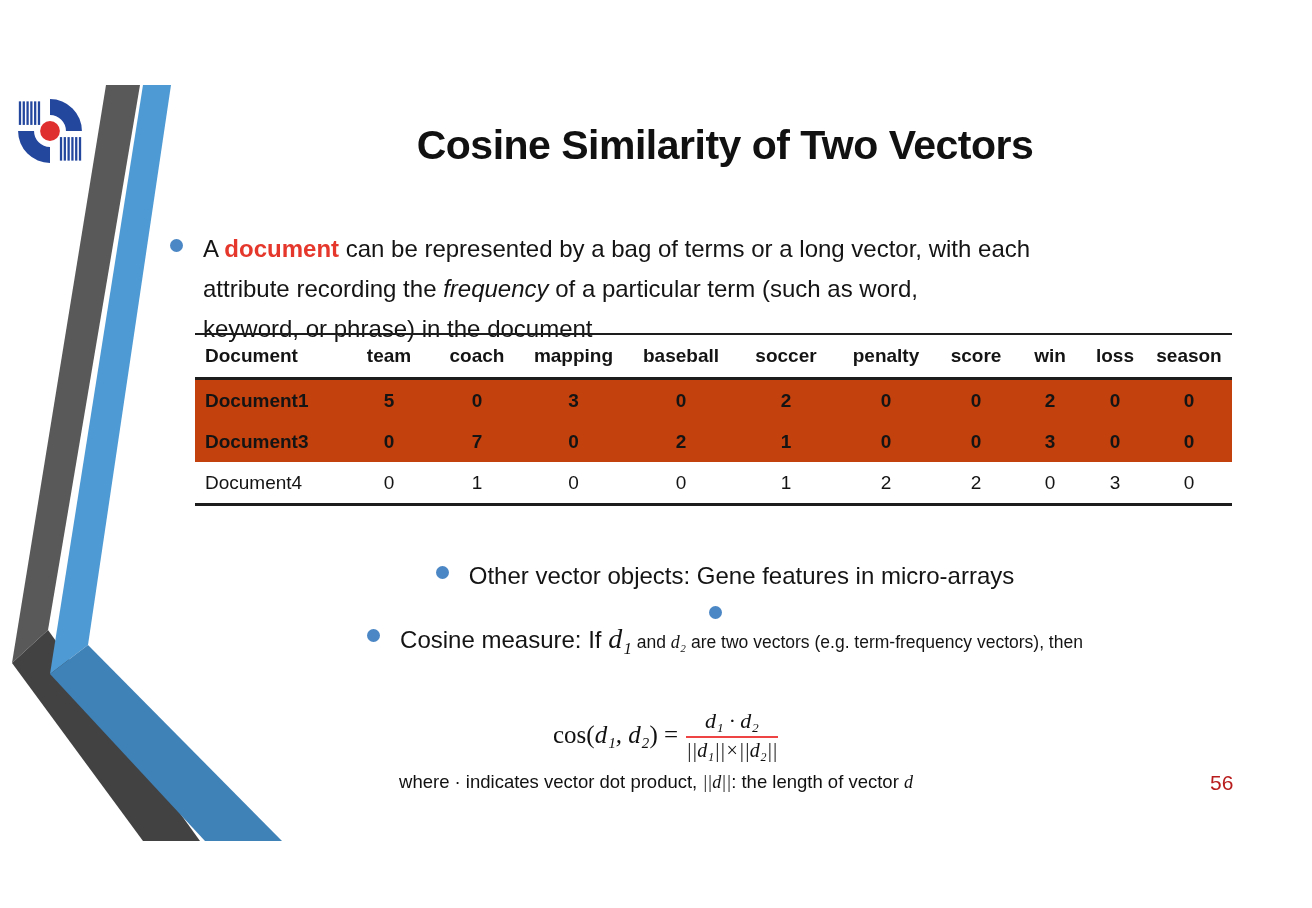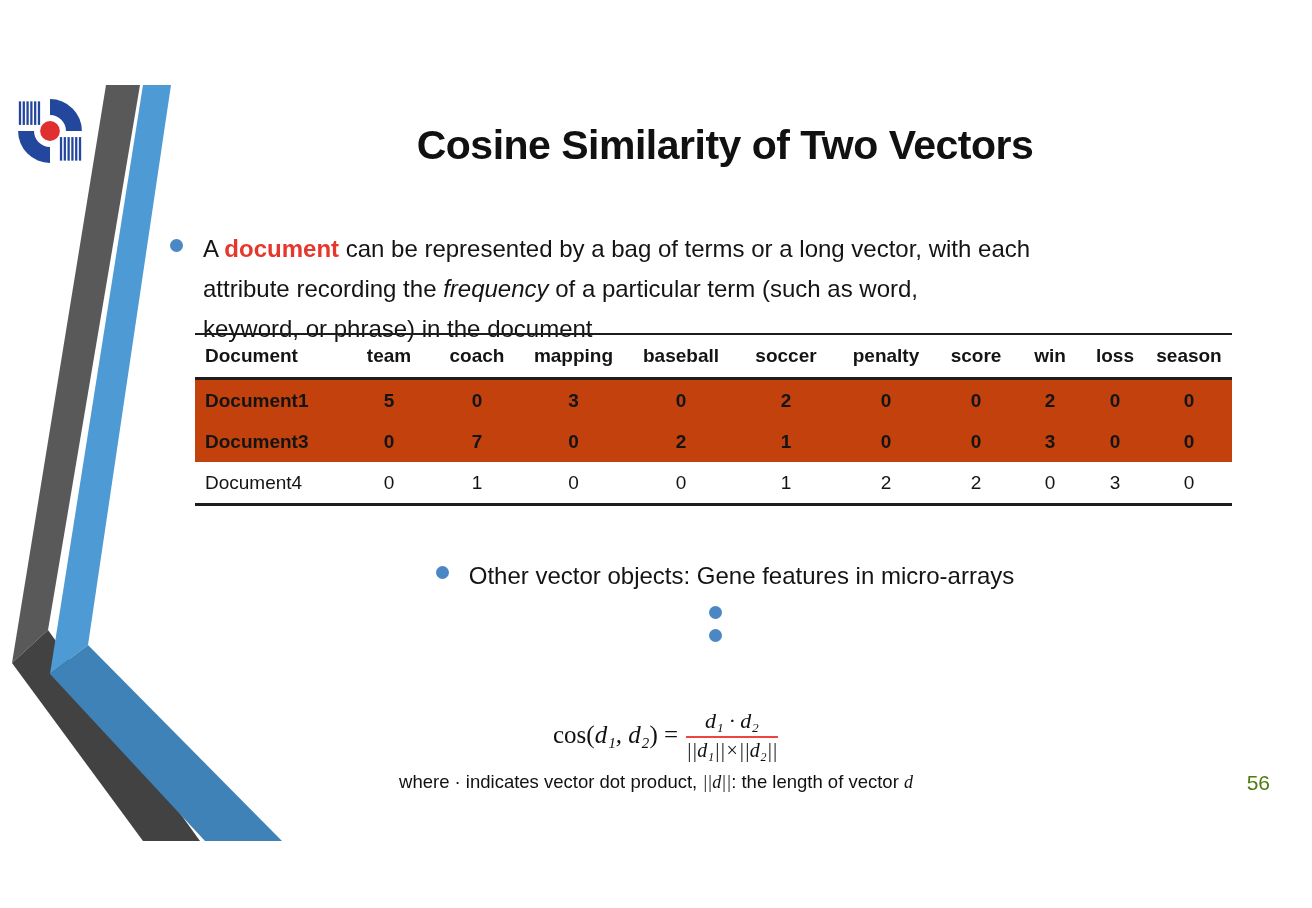--- a/index.html
+++ b/index.html
@@ -38,21 +38,21 @@
   .freq th:first-child,.freq td:first-child{text-align:left;padding-left:10px;}
   .freq tr.shaded{background:#c2410c;font-weight:bold;}
 
   .formula{position:absolute;left:553px;top:708px;display:flex;align-items:center;
     font-family:"Liberation Serif","DejaVu Serif",serif;font-size:25px;color:#111;}
   .frac{display:inline-block;text-align:center;margin-left:8px;}
   .fnum{display:block;font-style:italic;font-size:22px;border-bottom:2px solid #ef4444;padding:0 10px 2px;}
   .fden{display:block;font-style:italic;font-size:20px;padding-top:1px;}
   .fit{font-style:italic;}
   .fnote{position:absolute;left:0;top:771px;width:1312px;text-align:center;font-size:18.5px;color:#111;}
-  .pagenum{position:absolute;left:1210px;top:771px;width:60px;text-align:right;font-size:21px;color:#4d7c0f;}
+  .pagenum{position:absolute;left:1210px;top:771px;width:60px;text-align:left;font-size:21px;color:#b91c1c;}
 </style>
 </head>
 <body>
 
 <div class="slide">
 
   <svg class="deco" width="300" height="908" viewBox="0 0 300 908">
     <polygon points="106,85 140,85 48,630 12,663" fill="#595959"></polygon>
     <polygon points="48,630 200,841 143,841 12,663" fill="#424242"></polygon>
     <polygon points="143,85 171,85 88,645 50,674" fill="#4e9ad4"></polygon>
@@ -167,20 +167,21 @@
   <div class="b2 stack" style="position:absolute;align-items:center;">
     <div class="bullet-row" style="position:static;">
       <span class="dot"></span>
       <p class="btxt">Other vector objects: Gene features in micro-arrays</p>
     </div>
     <div class="bullet-row" style="position:static;">
       <span class="dot"></span>
     </div>
     <div class="bullet-row" style="position:static;">
       <span class="dot"></span>
+      <p class="btxt"><span>Cosine measure: If </span><span class="mbig">d₁</span><span class="small-sans"> and </span><span class="msmall">d₂</span><span class="small-sans"> are two vectors (e.g. term-frequency vectors), then</span></p>
     </div>
   </div>
 
   <div class="formula">
     <span><span>cos(</span><span class="fit">d₁, d₂</span><span>) =</span></span>
     <span class="frac">
       <span class="fnum">d₁ · d₂</span>
       <span class="fden">||d₁||×||d₂||</span>
     </span>
   </div>

